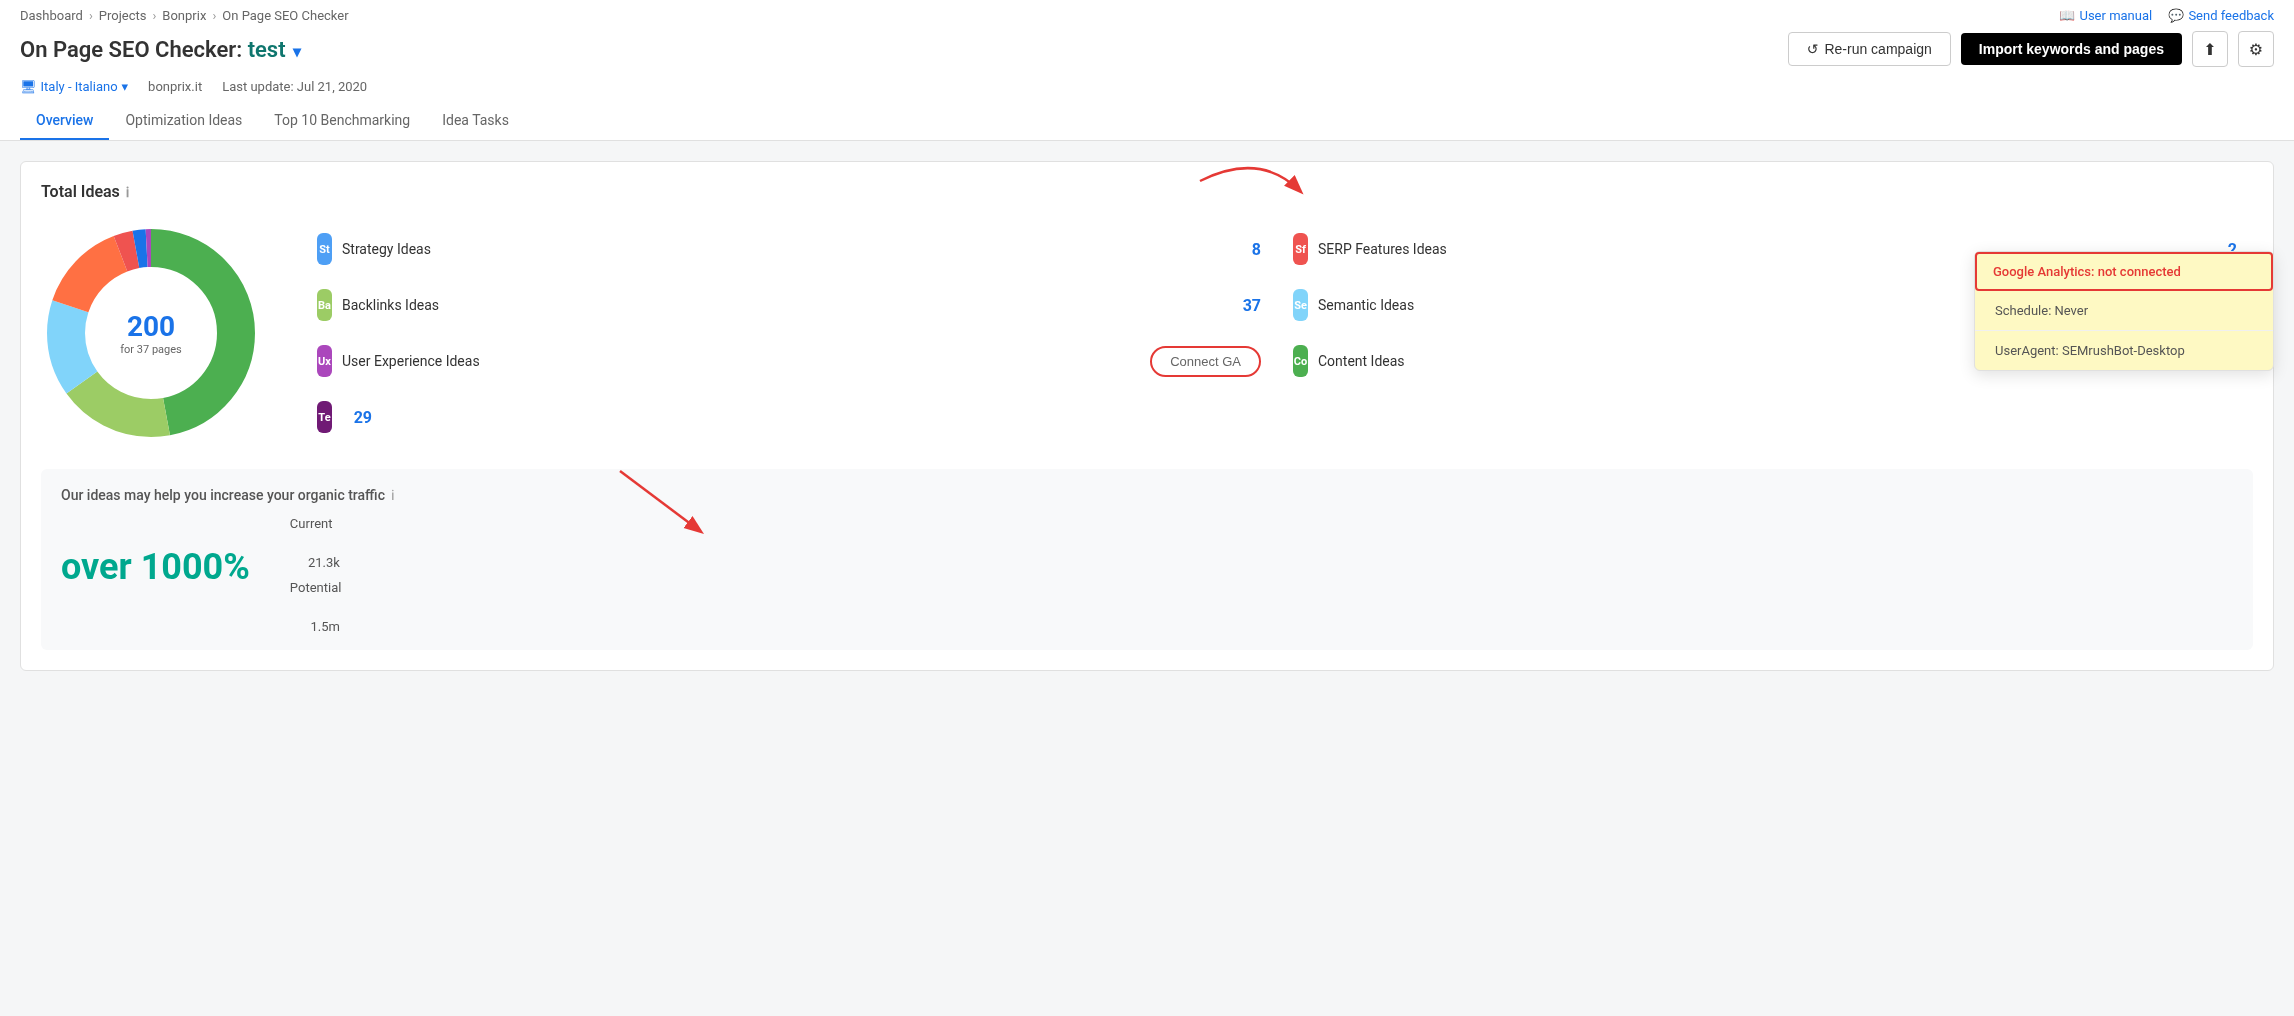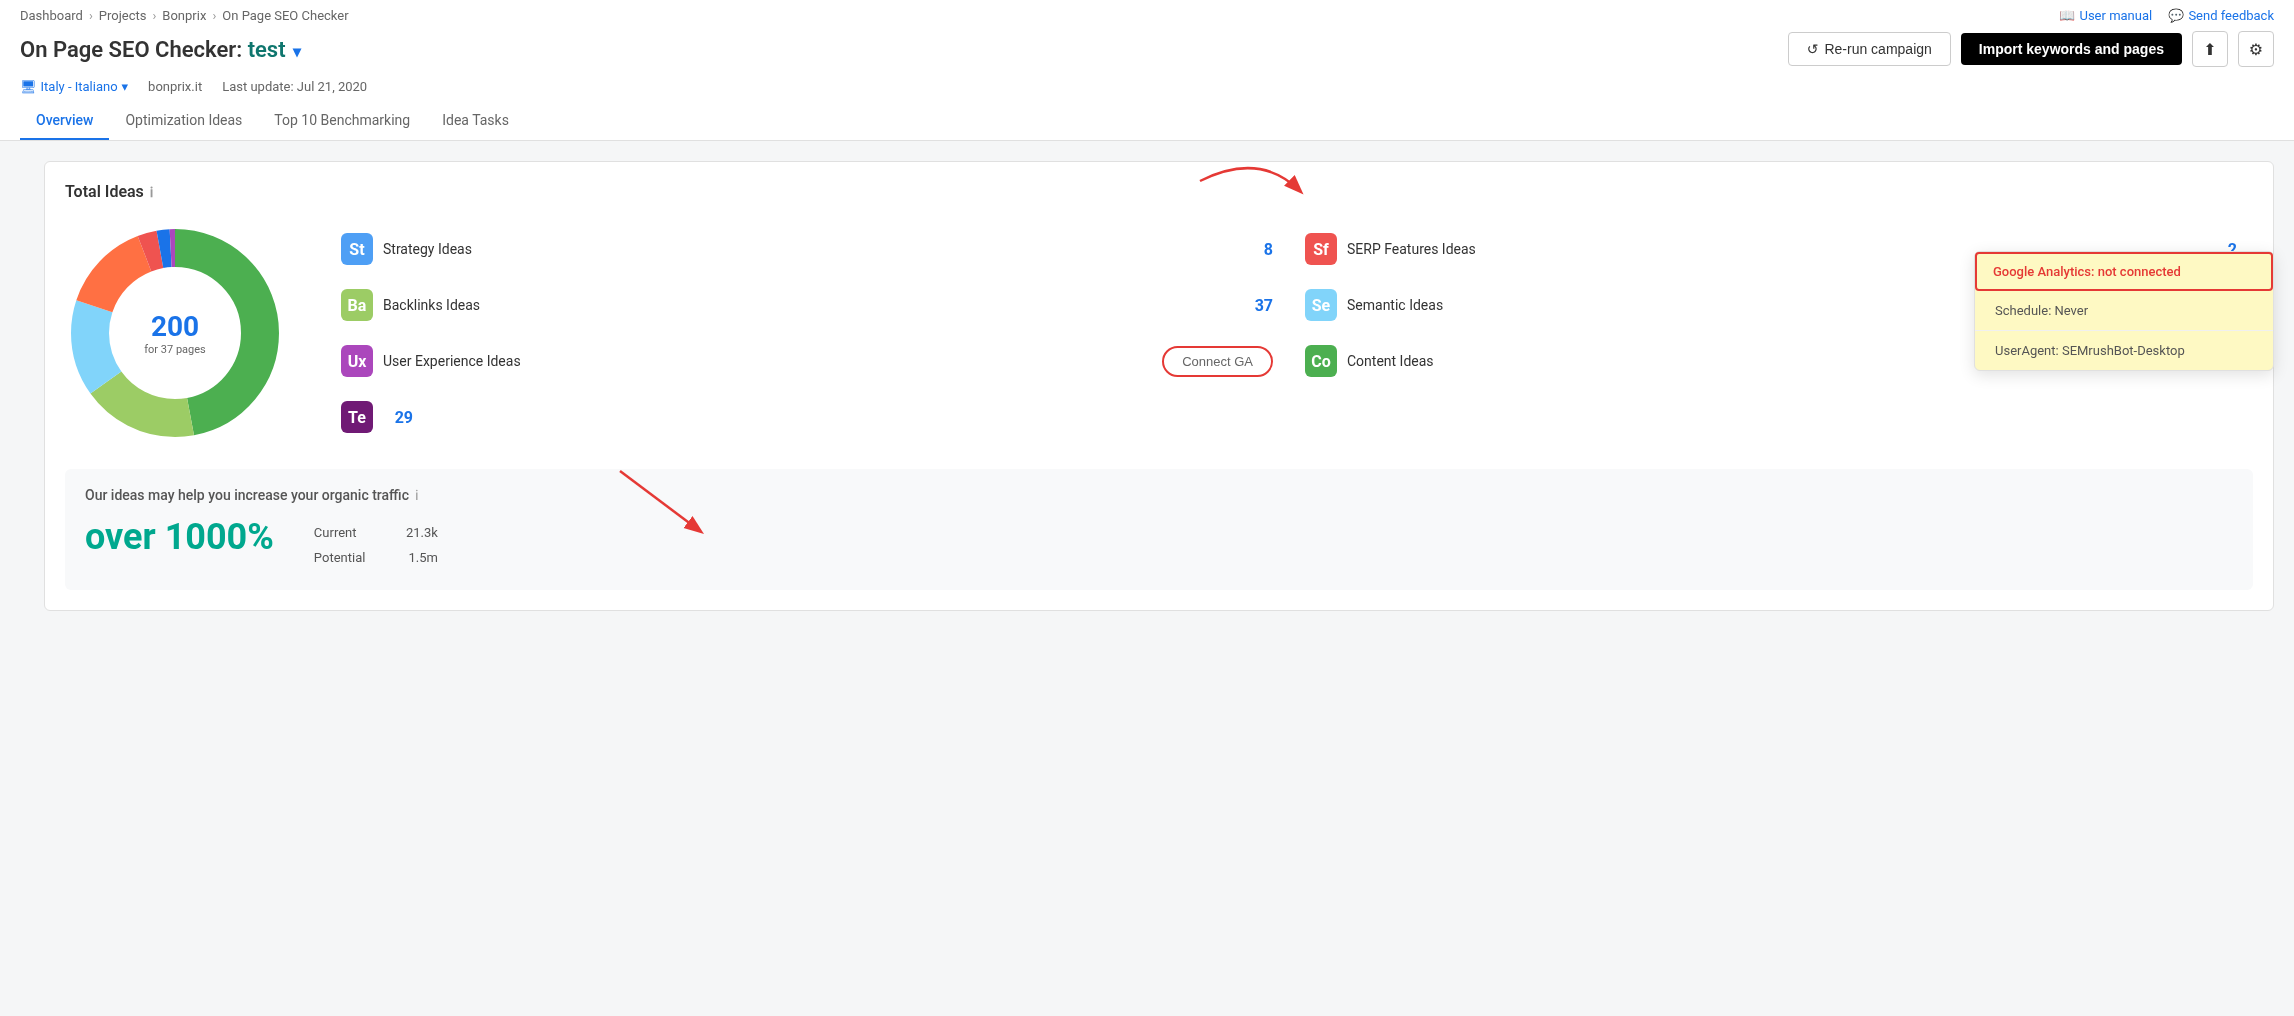--- a/index.html
+++ b/index.html
@@ -147,21 +147,20 @@
     .main-content {
       padding: 20px;
       position: relative;
     }
 
     .card {
       background: #fff;
       border-radius: 6px;
       border: 1px solid #e0e0e0;
       padding: 20px;
-      margin-left: 24px;
     }
 
     .card-title {
       font-size: 16px;
       font-weight: 600;
       color: #333;
       margin-bottom: 20px;
       display: flex;
       align-items: center;
       gap: 6px;
@@ -201,27 +200,27 @@
       font-size: 11px;
       color: #666;
     }
     .idea-row {
       display: flex;
       align-items: center;
       gap: 10px;
       padding: 12px 16px;
     }
     .idea-badge {
-      width: 32px;
+      width: 15px;
       height: 32px;
       border-radius: 6px;
       display: flex;
       align-items: center;
       justify-content: center;
-      font-size: 16px;
+      font-size: 11px;
       font-weight: 700;
       color: #fff;
       flex-shrink: 0;
     }
     .idea-name {
       flex: 1;
       font-size: 14px;
       color: #333;
     }
     .idea-count {
@@ -270,20 +269,21 @@
     .traffic-bars {
       display: flex;
       flex-direction: column;
       gap: 10px;
       max-width: 600px;
     }
     .bar-row {
       display: flex;
       align-items: center;
       gap: 12px;
+      flex-direction: column;
     }
     .bar-label {
       width: 60px;
       font-size: 13px;
       color: #555;
     }
     .bar-track {
       flex: 1;
       height: 8px;
       background: #e0e0e0;

